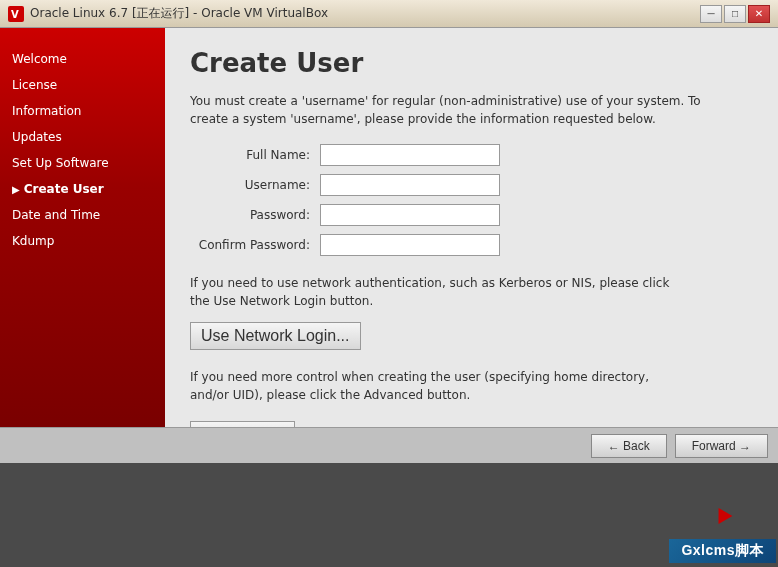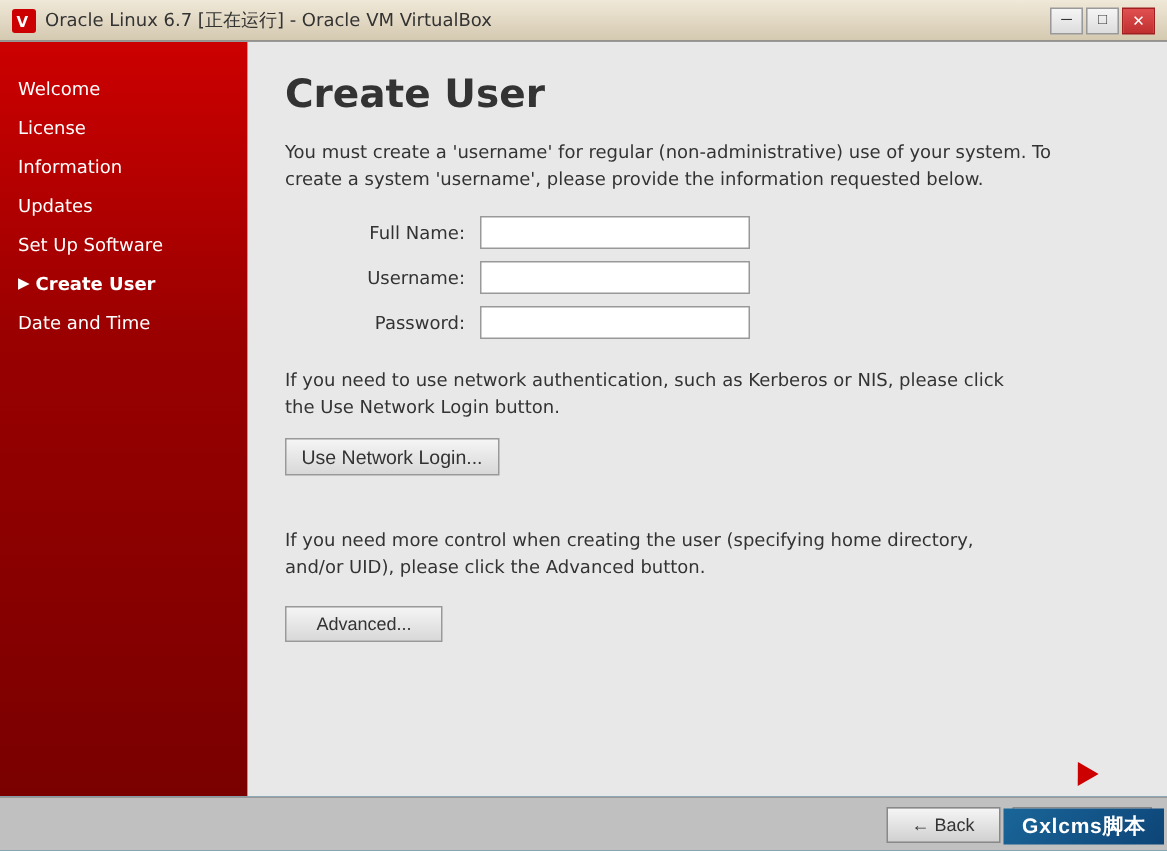--- a/index.html
+++ b/index.html
@@ -51,22 +51,22 @@
     }
     .titlebar-btn.close {
       background: linear-gradient(to bottom, #e05050, #c03030);
       color: white;
       border-color: #a02020;
     }
 
     
     .main-window {
       width: 778px;
-      height: 539px;
-      background: #0ea5e9;
+      height: 435px;
+      background: #c2410c;
       display: flex;
       flex-direction: column;
     }
 
     
     .content-area {
       display: flex;
       flex: 1;
       overflow: hidden;
     }
@@ -154,24 +154,24 @@
       color: #333;
       margin: 18px 0 12px 0;
       line-height: 1.5;
       max-width: 490px;
     }
 
     .network-btn {
       background: linear-gradient(to bottom, #f5f5f5, #d8d8d8);
       border: 1px solid #999;
       padding: 4px 10px;
-      font-size: 13px;
-      cursor: pointer;
-      color: #333;
-      margin-bottom: 34px;
+      font-size: 16px;
+      cursor: pointer;
+      color: #333;
+      margin-bottom: 18px;
     }
 
     .advanced-desc {
       font-size: 12px;
       color: #333;
       margin-bottom: 17px;
       line-height: 1.5;
       max-width: 490px;
     }
 
@@ -256,37 +256,44 @@
       <div class="sidebar-item">
         <span>Set Up Software</span>
       </div>
       <div class="sidebar-item active">
         <span class="arrow">▶</span>
         <span>Create User</span>
       </div>
       <div class="sidebar-item">
         <span>Date and Time</span>
       </div>
+      <div class="sidebar-item">
+        <span>Kdump</span>
+      </div>
     </div>
 
     <div class="main-panel">
       <h1 class="page-title">Create User</h1>
       <p class="description">You must create a 'username' for regular (non-administrative) use of your system.  To create a system 'username', please provide the information requested below.</p>
 
       
       <div class="form-row">
         <label class="form-label">Full Name:</label>
         <input class="form-input" type="text" value="" style="">
       </div>
       <div class="form-row">
         <label class="form-label">Username:</label>
         <input class="form-input" type="text" value="" style="">
       </div>
       <div class="form-row">
         <label class="form-label">Password:</label>
+        <input class="form-input" type="password" value="" style="">
+      </div>
+      <div class="form-row">
+        <label class="form-label">Confirm Password:</label>
         <input class="form-input" type="password" value="" style="">
       </div>
 
       
       <p class="network-desc">If you need to use network authentication, such as Kerberos or NIS, please click the Use Network Login button.</p>
       <button class="network-btn">Use Network Login...</button>
 
       
       <p class="advanced-desc">If you need more control when creating the user (specifying home directory, and/or UID), please click the Advanced button.</p>
       <button class="advanced-btn">Advanced...</button>

